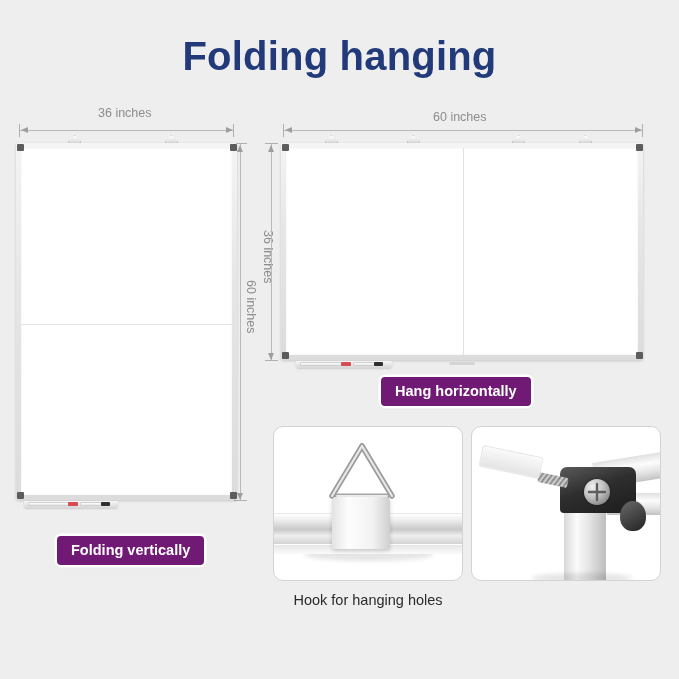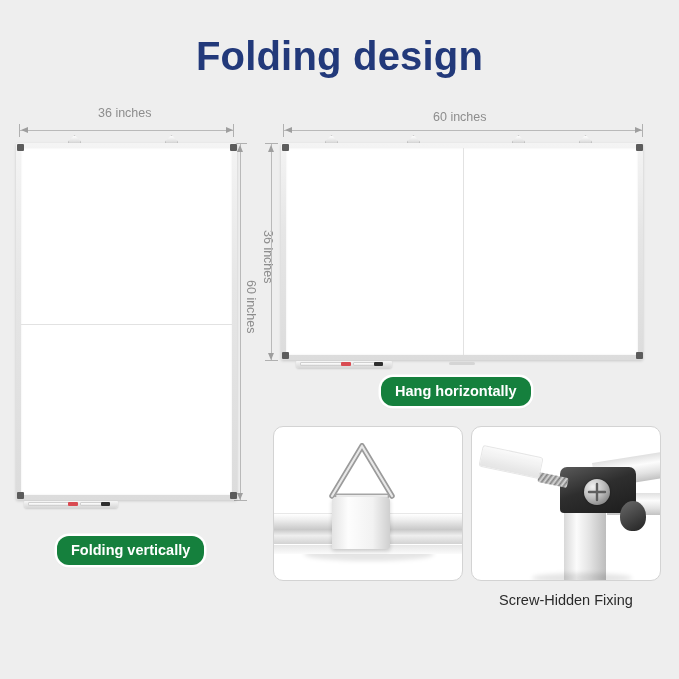--- a/index.html
+++ b/index.html
@@ -163,26 +163,26 @@
     position: absolute;
     width: 26px;
     height: 3px;
     background: #d5d5d5;
     border-radius: 2px;
   }
 
   
   .badge {
     position: absolute;
-    background: #15803d;
+    background: #701a75;
     color: #ffffff;
     font-size: 14.5px;
     font-weight: bold;
     padding: 6px 14px 7px 14px;
-    border-radius: 12px;
+    border-radius: 4px;
     box-shadow: 0 0 0 2.5px #ffffff, 0 1px 3px rgba(0,0,0,0.22);
     white-space: nowrap;
   }
 
   
   .photo-card {
     position: absolute;
     background: #ffffff;
     border: 1px solid #d3d3d3;
     border-radius: 10px;
@@ -275,21 +275,21 @@
     position: absolute;
     background: linear-gradient(150deg,#6a6a6a,#222222);
     border-radius: 50% 50% 45% 45%;
   }
 </style>
 </head>
 <body>
 
 <div class="stage">
 
-  <div class="title">Folding design</div>
+  <div class="title">Folding hanging</div>
 
   <div class="dimlabel" style="left:98px; top:106px;">36 inches</div>
   <div class="endtick-v" style="left:19px; top:124px;"></div>
   <div class="endtick-v" style="left:233px; top:124px;"></div>
   <div class="dimline-h" style="left:20px; top:130px; width:213px;"></div>
   <div class="arrow left" style="left:21px; top:126.5px;"></div>
   <div class="arrow right" style="left:226px; top:126.5px;"></div>
 
   <div class="dimlabel vert" style="left:258px; top:280px;">60 inches</div>
   <div class="endtick-h" style="left:234px; top:143px;"></div>
@@ -364,20 +364,21 @@
     <div class="rail"></div>
     <div class="rail-lip"></div>
     <svg class="wire-tri" viewBox="0 0 72 62">
       <path d="M36 5 L66 55 M36 5 L6 55" stroke="#9b9b9b" stroke-width="5.5" fill="none" stroke-linecap="round" stroke-linejoin="round"></path>
       <path d="M36 5 L66 55 M36 5 L6 55" stroke="#e8e8e8" stroke-width="2.2" fill="none" stroke-linecap="round" stroke-linejoin="round"></path>
       <path d="M11 55 L61 55" stroke="#a5a5a5" stroke-width="5" stroke-linecap="round"></path>
       <path d="M11 55 L61 55" stroke="#ededed" stroke-width="1.8" stroke-linecap="round"></path>
     </svg>
     <div class="clip"></div>
   </div>
+  <div class="caption" style="left:273px; top:592px; width:190px;">Hook for hanging holes</div>
 
   <div class="photo-card" style="left:471px; top:426px; width:190px; height:155px;">
 
     <div class="frame-arm" style="left:120px; top:36px; width:80px; height:26px; transform:rotate(-9deg); transform-origin:0 0;"></div>
     <div class="frame-arm" style="left:135px; top:66px; width:70px; height:22px;"></div>
 
     <div class="frame-post" style="left:92px; top:72px; width:42px; height:90px;"></div>
 
     <div class="black-corner" style="left:88px; top:40px; width:76px; height:46px;"></div>
 
@@ -386,15 +387,14 @@
 
     <div class="screw-head" style="left:112px; top:52px; width:26px; height:26px;">
       <svg viewBox="0 0 26 26" width="26" height="26">
         <path d="M13 5 L13 21 M5 13 L21 13" stroke="#5e5e5e" stroke-width="2.4" stroke-linecap="round"></path>
       </svg>
     </div>
 
     <div class="cap-knob" style="left:148px; top:74px; width:26px; height:30px;"></div>
     <div class="shadow-blob" style="left:60px; top:146px; width:100px; height:10px;"></div>
   </div>
-  <div class="caption" style="left:471px; top:592px; width:190px;">Screw-Hidden Fixing</div>
 
 </div>
 
 </body></html>

